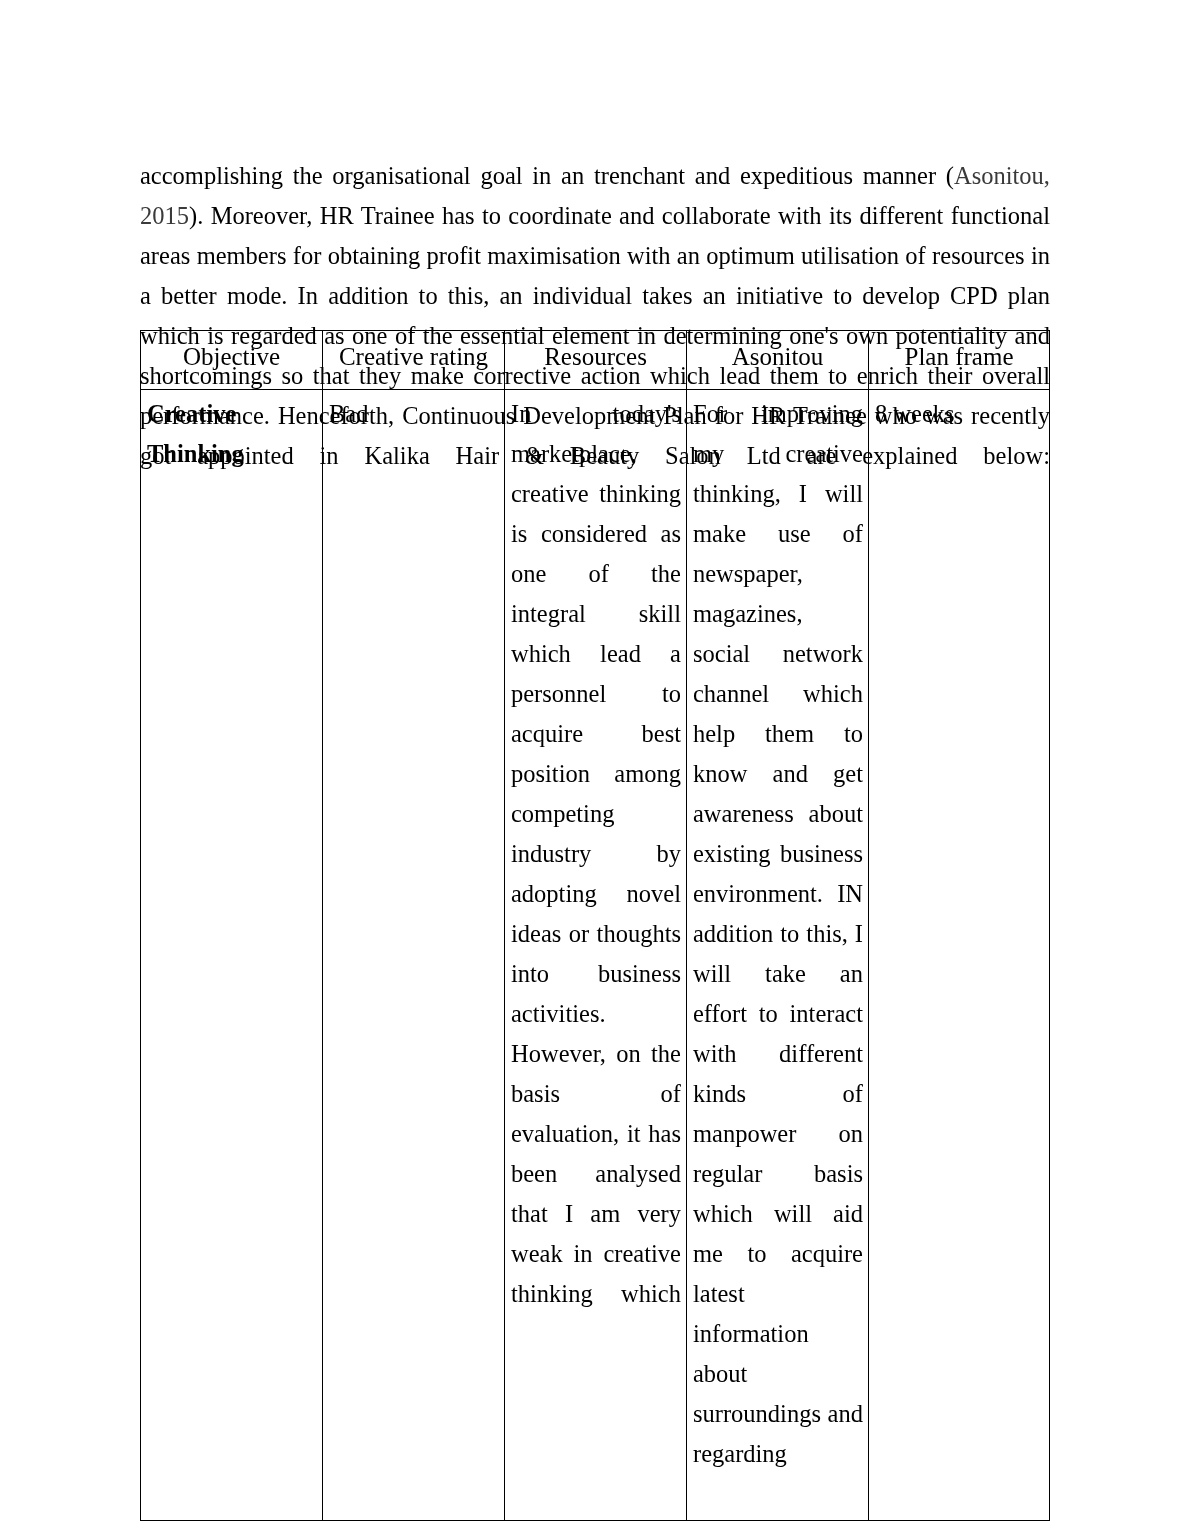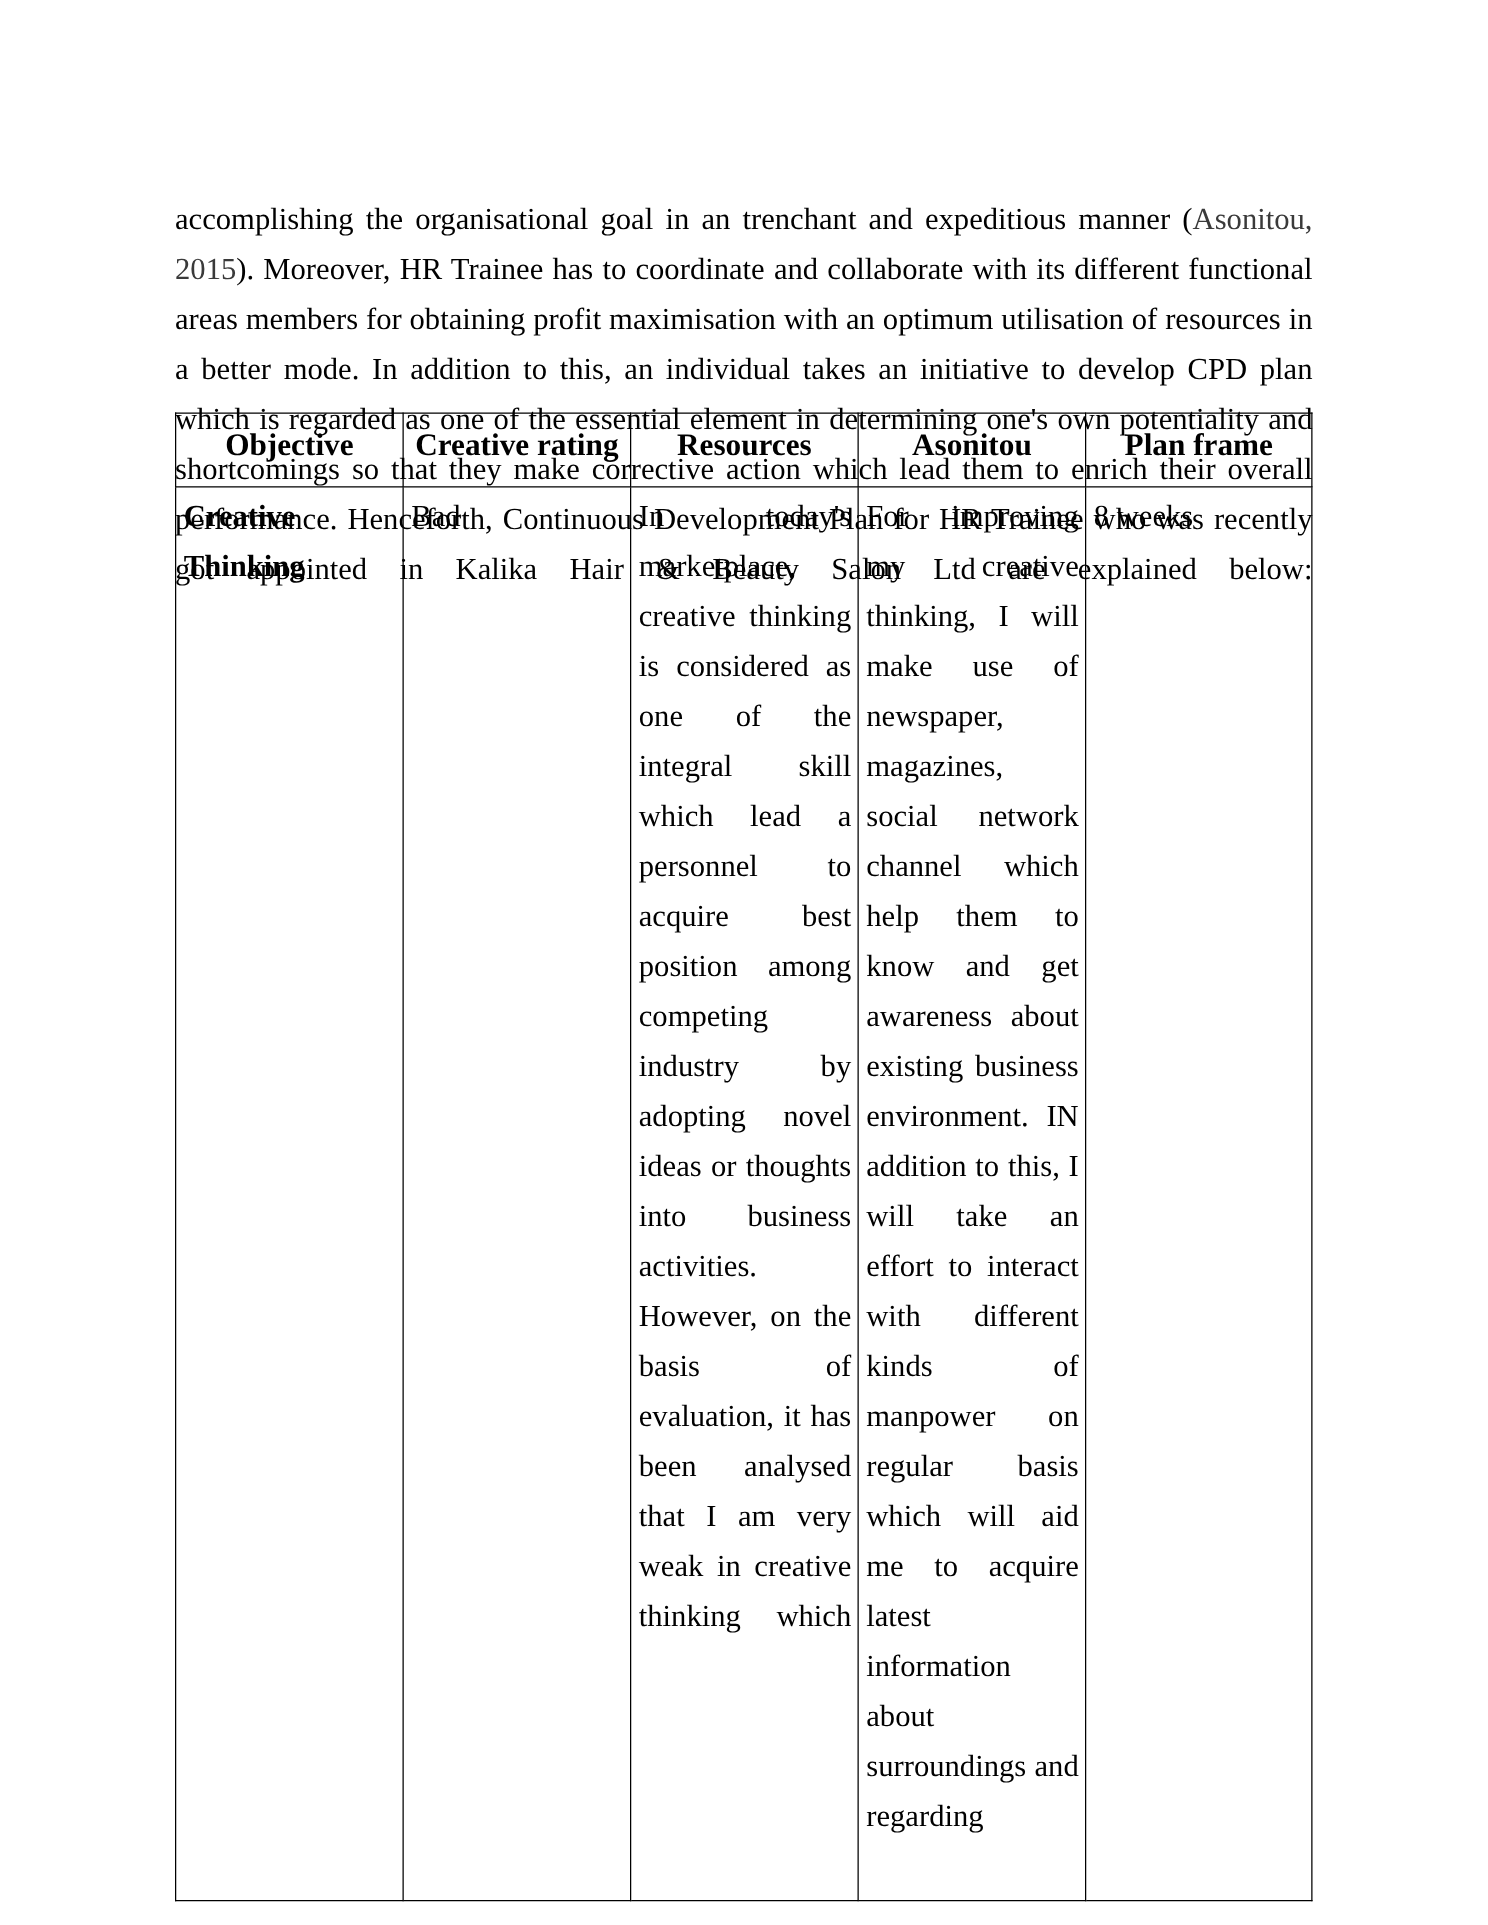--- a/index.html
+++ b/index.html
@@ -75,21 +75,21 @@
 
   .cpd-table col.c-objective { width: 182px; }
   .cpd-table col.c-rating    { width: 182px; }
   .cpd-table col.c-resources { width: 182px; }
   .cpd-table col.c-actions   { width: 182px; }
   .cpd-table col.c-time      { width: 181px; }
 
   .cpd-table thead th {
     height: 49px;
     text-align: center;
-    font-weight: bold;
+    font-weight: normal;
     font-size: 25px;
     line-height: 40px;
     padding-top: 6px;
     padding-bottom: 3px;
     vertical-align: top;
   }
 
   .cell {
     padding: 4px 5px 6px 6px;
     text-align: justify;

